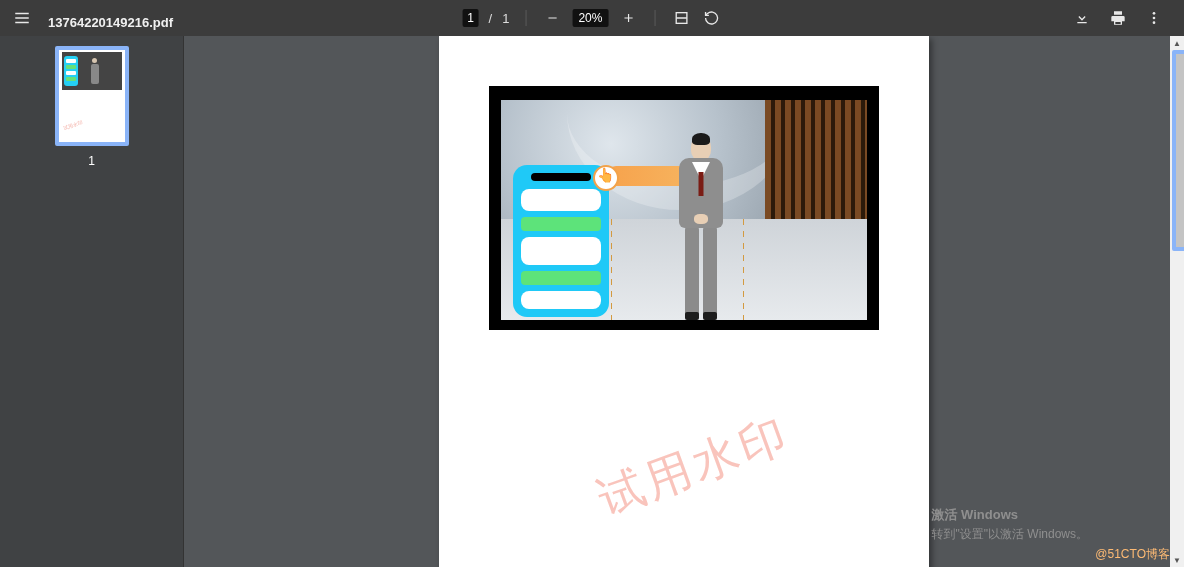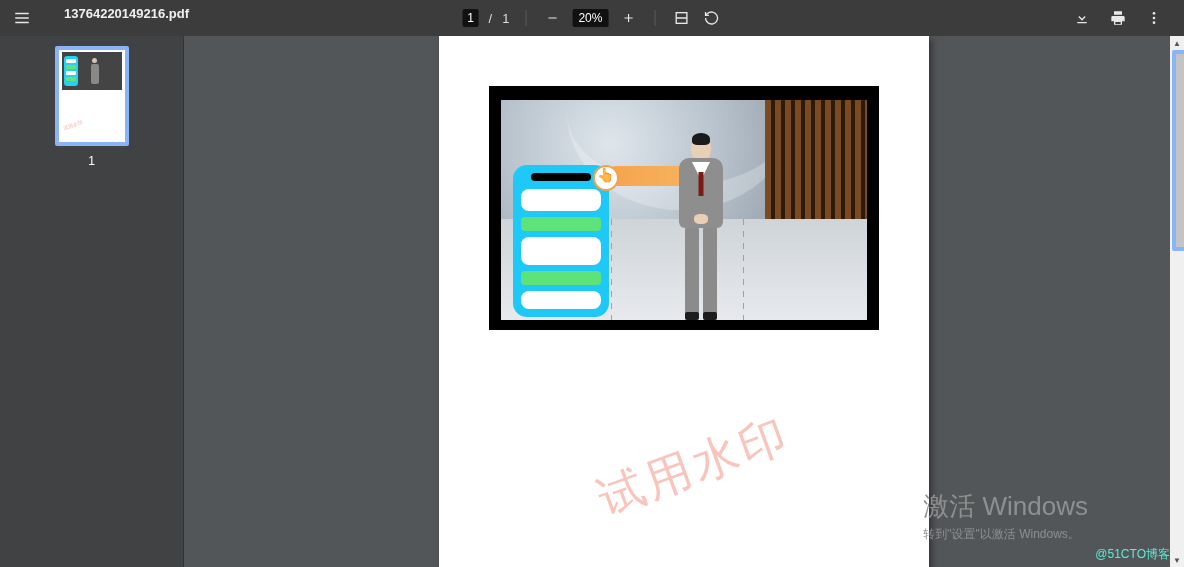--- a/index.html
+++ b/index.html
@@ -1,21 +1,21 @@
 <!DOCTYPE html>
 <html><head>
 <meta charset="utf-8">
 <style>
 * { margin: 0; padding: 0; box-sizing: border-box; }
 html, body { width: 1184px; height: 567px; font-family: "Segoe UI", Arial, sans-serif; overflow: hidden; background: #535659; }
 .app { display: flex; flex-direction: column; width: 100%; height: 100%; }
 
 
 .toolbar { height: 36px; background: #3c3c3c; display: flex; align-items: center; color: #fff; font-size: 13px; position: relative; }
-.tb-left { display: flex; align-items: flex-start; gap: 30px; padding-left: 10px; }
+.tb-left { display: flex; align-items: flex-end; gap: 14px; padding-left: 10px; }
 .menu-icon { width: 24px; height: 24px; display: flex; align-items: center; justify-content: center; cursor: pointer; color: #e8e8e8; }
 .filename { font-size: 13px; font-weight: bold; color: #f0f0f0; }
 .tb-center { position: absolute; left: 50%; transform: translateX(-50%); display: flex; align-items: center; gap: 10px; }
 .page-input { width: 16px; height: 18px; background: #111; color: #fff; text-align: center; border: none; font-size: 12px; padding: 1px 4px; border-radius: 2px;}
 .page-sep { color: #ddd; font-size: 13px; }
 .divider { width: 1px; height: 16px; background: #5a5a5a; margin: 0 6px; }
 .zoom-btn { width: 20px; height: 20px; display: flex; align-items: center; justify-content: center; cursor: pointer; color: #e8e8e8; }
 .zoom-pct { background: #111; color: #fff; font-size: 12px; padding: 2px 6px; border-radius: 2px; }
 .tb-right { margin-left: auto; display: flex; align-items: center; gap: 16px; padding-right: 20px; }
 .tb-icon { width: 20px; height: 20px; display: flex; align-items: center; justify-content: center; cursor: pointer; color: #e8e8e8; }
@@ -62,23 +62,23 @@
 .watermark{position:absolute;left:52%;top:400px;transform:translateX(-50%) rotate(-20deg);font-size:46px;font-weight:500;color:#f6a79a;opacity:.66;letter-spacing:4px;white-space:nowrap;font-family:"Microsoft YaHei","SimSun",sans-serif;}
 
 
 .vscroll{position:absolute;right:0;top:36px;bottom:0;width:14px;background:#f0f0f0;display:flex;flex-direction:column;}
 .vscroll .arrow{height:14px;background:#f0f0f0;display:flex;align-items:center;justify-content:center;font-size:8px;color:#555;cursor:pointer;}
 .vscroll .track{flex:1;background:#f0f0f0;position:relative;}
 .vscroll .thumb{position:absolute;top:0;height:40%;left:2px;right:2px;background:#c4c4c4;border-radius:2px;cursor:pointer;}
 
 
 .activate{position:absolute;right:96px;bottom:24px;text-align:left;color:#8f8f8f;}
-.activate .t1{font-size:26px;font-weight:400;}
+.activate .t1{font-size:13px;font-weight:700;}
 .activate .t2{font-size:12px;margin-top:2px;}
-.bottom-tag{position:absolute;right:14px;bottom:4px;color:#5eead4;font-size:12px;}
+.bottom-tag{position:absolute;right:14px;bottom:4px;color:#fdba74;font-size:12px;}
 </style>
 </head>
 <body>
 
 <div class="app">
 
   <div class="toolbar">
     <div class="tb-left">
       <div class="menu-icon">
         <svg width="18" height="18" viewBox="0 0 24 24" fill="none" stroke="currentColor" stroke-width="2">

